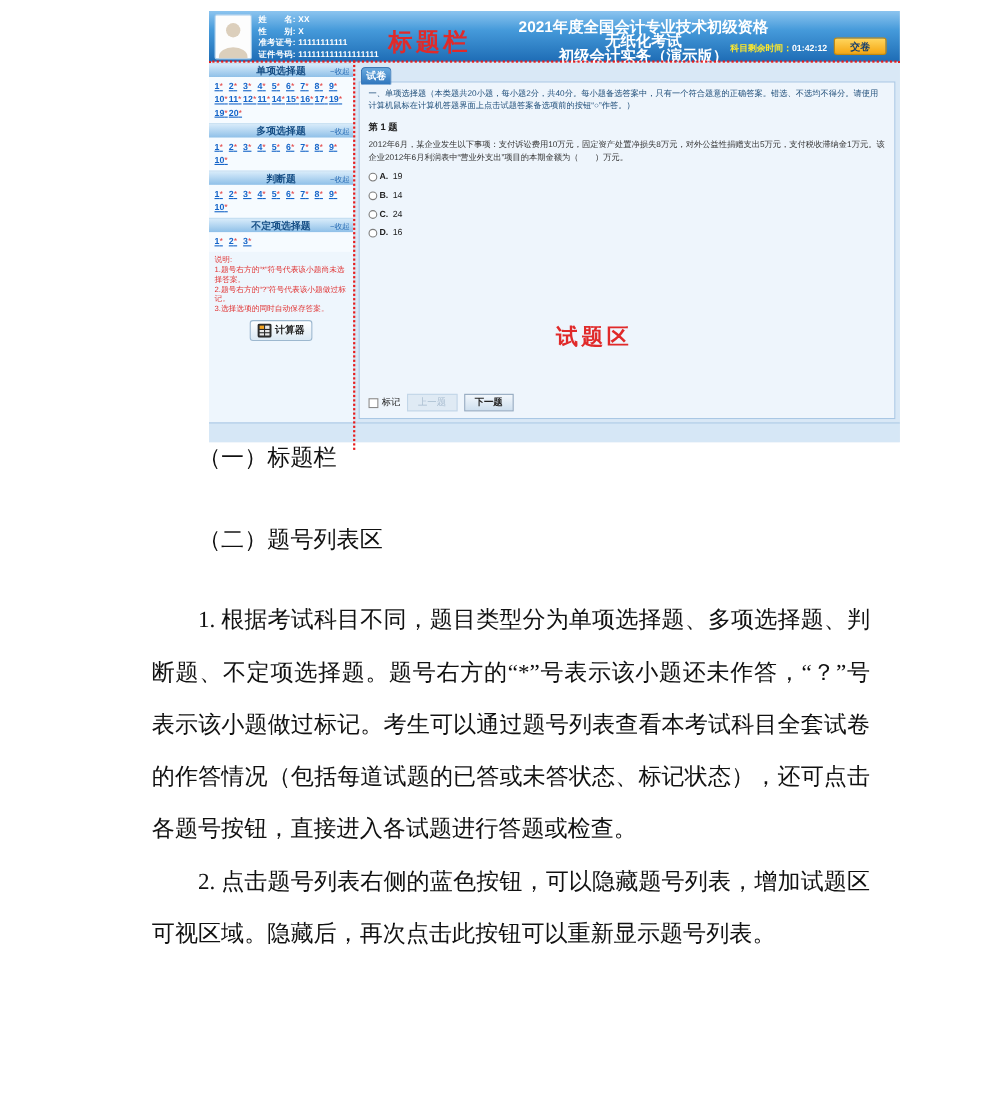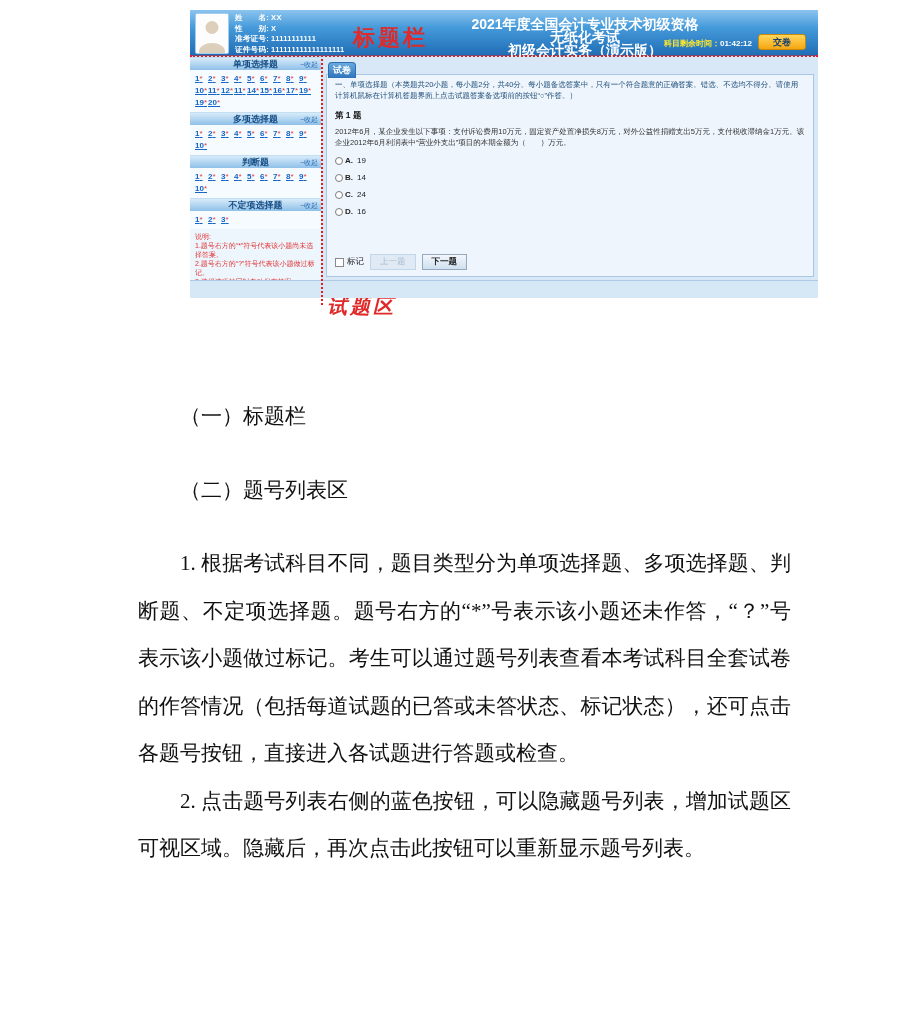--- a/index.html
+++ b/index.html
@@ -1,21 +1,21 @@
 <!DOCTYPE html>
 <html><head>
 <meta charset="utf-8">
 <style>
   * { box-sizing: border-box; margin: 0; padding: 0; }
   html,body { background:#888; }
   .page { position:relative; width:900px; height:1017px; background:#ffffff; overflow:hidden;
           font-family:"Liberation Sans", sans-serif; margin:0 auto; }
 
   
-  .shot { position:absolute; left:190px; top:10px; width:628px; height:288px; background:#d9e8f6; }
+  .shot { position:absolute; left:190px; top:10px; width:628px; height:392px; background:#d9e8f6; }
 
   .shot-header { position:absolute; left:0; top:0; right:0; height:46px; color:#fff;
     background:linear-gradient(180deg,#8cc4ef 0%,#459ada 38%,#1e6cb5 100%); }
   .photo { position:absolute; left:5px; top:3px; width:34px; height:41px; background:#fdfdfd;
     border:1px solid #a6cceb; border-radius:2px; overflow:hidden; }
   .photo .head  { position:absolute; left:50%; top:7px;  transform:translateX(-50%); width:13px; height:13px; border-radius:50%; background:#dccfbc; }
   .photo .torso { position:absolute; left:50%; bottom:-7px; transform:translateX(-50%); width:26px; height:17px; border-radius:50% 50% 0 0; background:#dccfbc; }
   .stud-info { position:absolute; left:45px; top:3px; font-size:7.5px; font-weight:bold; line-height:10.5px; white-space:nowrap; }
   .stud-info span { letter-spacing:0.3px; }
   .region-title-bar { position:absolute; left:163px; top:13px; color:#e02a2a; font-size:22px; font-weight:bold; letter-spacing:3px; }
@@ -56,22 +56,22 @@
   .panel { position:absolute; left:3px; right:4px; top:17px; bottom:3px;
     border:1px solid #a9c7e4; background:#eef5fc; }
   .panel-inner { padding:5px 8px 0 8px; }
   .intro { color:#1f4e79; font-size:7.5px; line-height:10.5px; }
   .qno { margin-top:9px; font-size:8.5px; font-weight:bold; color:#222; }
   .qtext { margin-top:4px; font-size:7.5px; line-height:11px; color:#333; }
   .opts { margin-top:4px; }
   .opt { margin-top:8px; display:flex; align-items:center; font-size:8px; color:#222; }
   .radio { width:8px; height:8px; border:1px solid #7d7d7d; border-radius:50%; background:#fff; margin-right:2px; flex:none; cursor:pointer; }
   .opt b { margin-right:4px; }
-  .region-q { position:absolute; left:0; right:60px; top:218px; 
-    color:#e02a2a; font-size:20px; font-weight:bold; letter-spacing:3px;font-style:italic; }
+  .region-q { position:absolute; left:0; right:60px; top:218px; text-align:center;
+    color:#e02a2a; font-size:20px; font-weight:bold; letter-spacing:3px; }
   .controls { position:absolute; left:8px; bottom:6px; display:flex; align-items:center; gap:6px; font-size:8.5px; color:#222; }
   .checkbox { width:9px; height:9px; border:1px solid #8a8a8a; background:#fff; cursor:pointer; }
   .mark-label { margin-left:-3px; }
   .btn-prev { padding:1px 9px; background:#dfeaf4; color:#a8bccf; border:1px solid #c2d6e8; font-size:8.5px; }
   .btn-next { padding:1px 9px; background:linear-gradient(180deg,#f2f7fc,#cfe0ef); color:#222;
     border:1px solid #93a9bf; font-size:8.5px; font-weight:bold; cursor:pointer; }
   .shot-footer { position:absolute; left:0; right:0; bottom:0; height:18px; background:#d6e7f6; border-top:1px solid #aecbe6; }
 
   
   .doc { position:absolute; left:138px; top:393px; width:653px; color:#111;
@@ -203,21 +203,20 @@
                 <rect x="2" y="2" width="4" height="3" fill="#f5a623"></rect>
                 <rect x="7" y="2" width="4" height="3" fill="#e8e8e8"></rect>
                 <rect x="2" y="6" width="4" height="2" fill="#e8e8e8"></rect>
                 <rect x="7" y="6" width="4" height="2" fill="#e8e8e8"></rect>
                 <rect x="2" y="9" width="4" height="2" fill="#e8e8e8"></rect>
                 <rect x="7" y="9" width="4" height="2" fill="#e8e8e8"></rect>
               </svg>
             <span>计算器</span>
           </span>
         </div>
-        <div class="sidebar-region-label">题号列表区</div>
       </div>
 
       <div class="main">
         <div class="tab-strip">
           <span class="tab">试卷</span>
         </div>
         <div class="panel">
           <div class="panel-inner">
             <div class="intro">一、单项选择题（本类题共20小题，每小题2分，共40分。每小题备选答案中，只有一个符合题意的正确答案。错选、不选均不得分。请使用计算机鼠标在计算机答题界面上点击试题答案备选项前的按钮“○”作答。）</div>
             <div class="qno">第 1 题</div>

